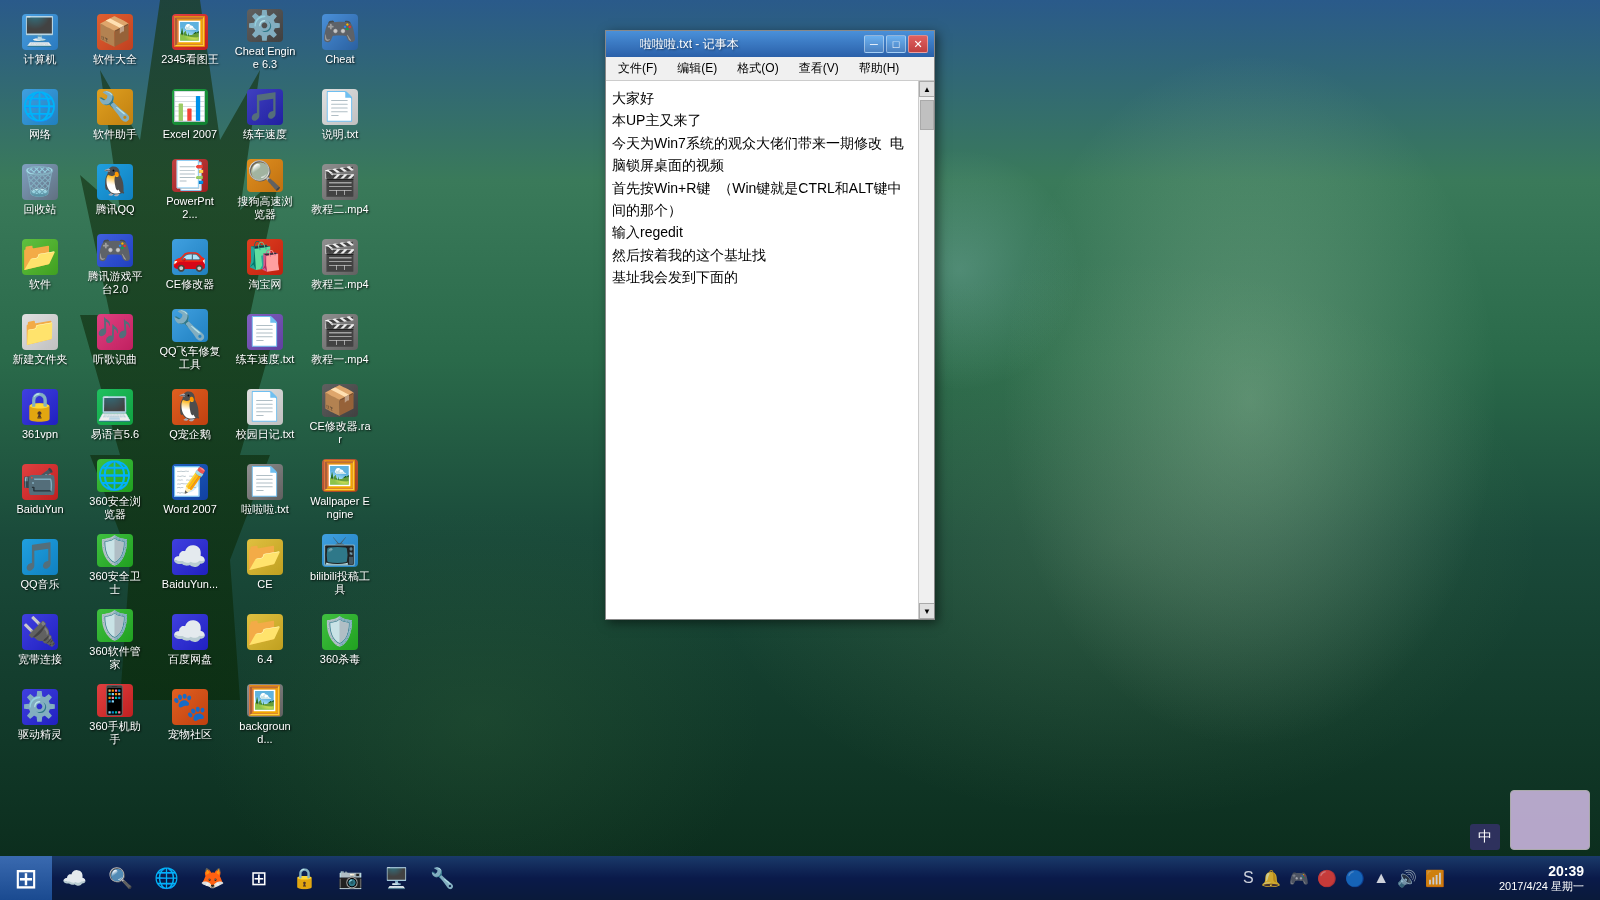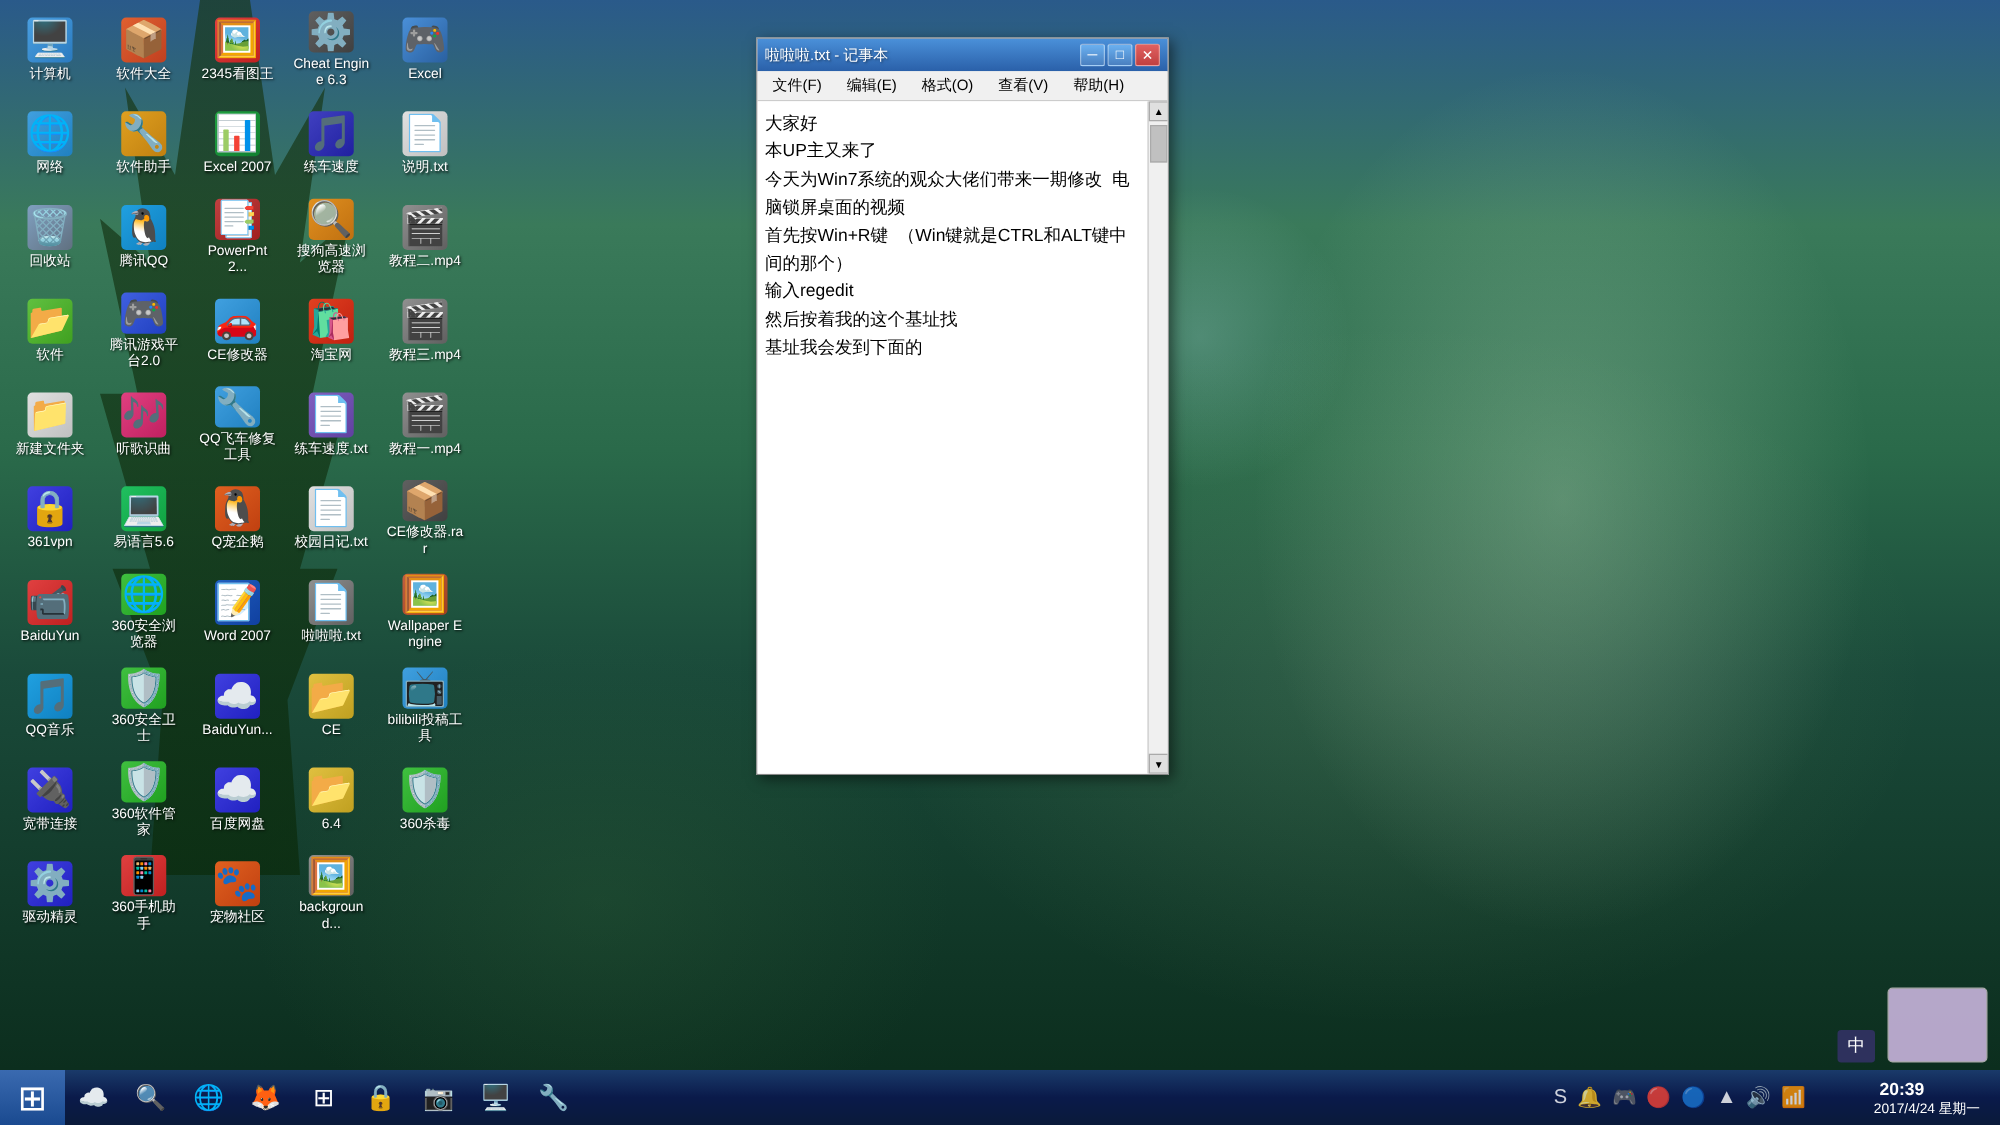--- a/index.html
+++ b/index.html
@@ -168,20 +168,21 @@
       align-items: center;
       justify-content: space-between;
       padding: 0 6px;
       color: white;
       font-size: 12px;
     }
     .titlebar-title {
       font-size: 12px;
       color: white;
       text-shadow: 1px 1px 2px rgba(0,0,0,0.5);
+      margin-left: 28px;
     }
     .titlebar-buttons {
       display: flex;
       gap: 2px;
     }
     .titlebar-btn {
       width: 20px;
       height: 18px;
       border: 1px solid rgba(255,255,255,0.4);
       background: linear-gradient(180deg, #6ab0f0, #4a80c0);
@@ -312,21 +313,21 @@
     .taskbar-right {
       display: flex;
       align-items: center;
       height: 44px;
       padding: 0 8px;
       gap: 4px;
     }
     .taskbar-clock {
       color: white;
       font-size: 12px;
-      text-align: center;
+      text-align: right;
       padding: 0 8px;
     }
     .taskbar-clock .time {
       font-size: 14px;
       font-weight: bold;
     }
     .taskbar-clock .date {
       font-size: 11px;
       margin-left: 40px;
     }
@@ -392,21 +393,21 @@
     <div class="desktop-icon">
       <div class="icon-img icon-2345">🖼️</div>
       <div class="icon-label">2345看图王</div>
     </div>
     <div class="desktop-icon">
       <div class="icon-img icon-cheat">⚙️</div>
       <div class="icon-label">Cheat Engine 6.3</div>
     </div>
     <div class="desktop-icon">
       <div class="icon-img icon-steam">🎮</div>
-      <div class="icon-label">Excel</div>
+      <div class="icon-label">Cheat</div>
     </div>
     <div class="desktop-icon">
       <div class="icon-img icon-net">🌐</div>
       <div class="icon-label">网络</div>
     </div>
     <div class="desktop-icon">
       <div class="icon-img icon-assist">🔧</div>
       <div class="icon-label">软件助手</div>
     </div>
     <div class="desktop-icon">

